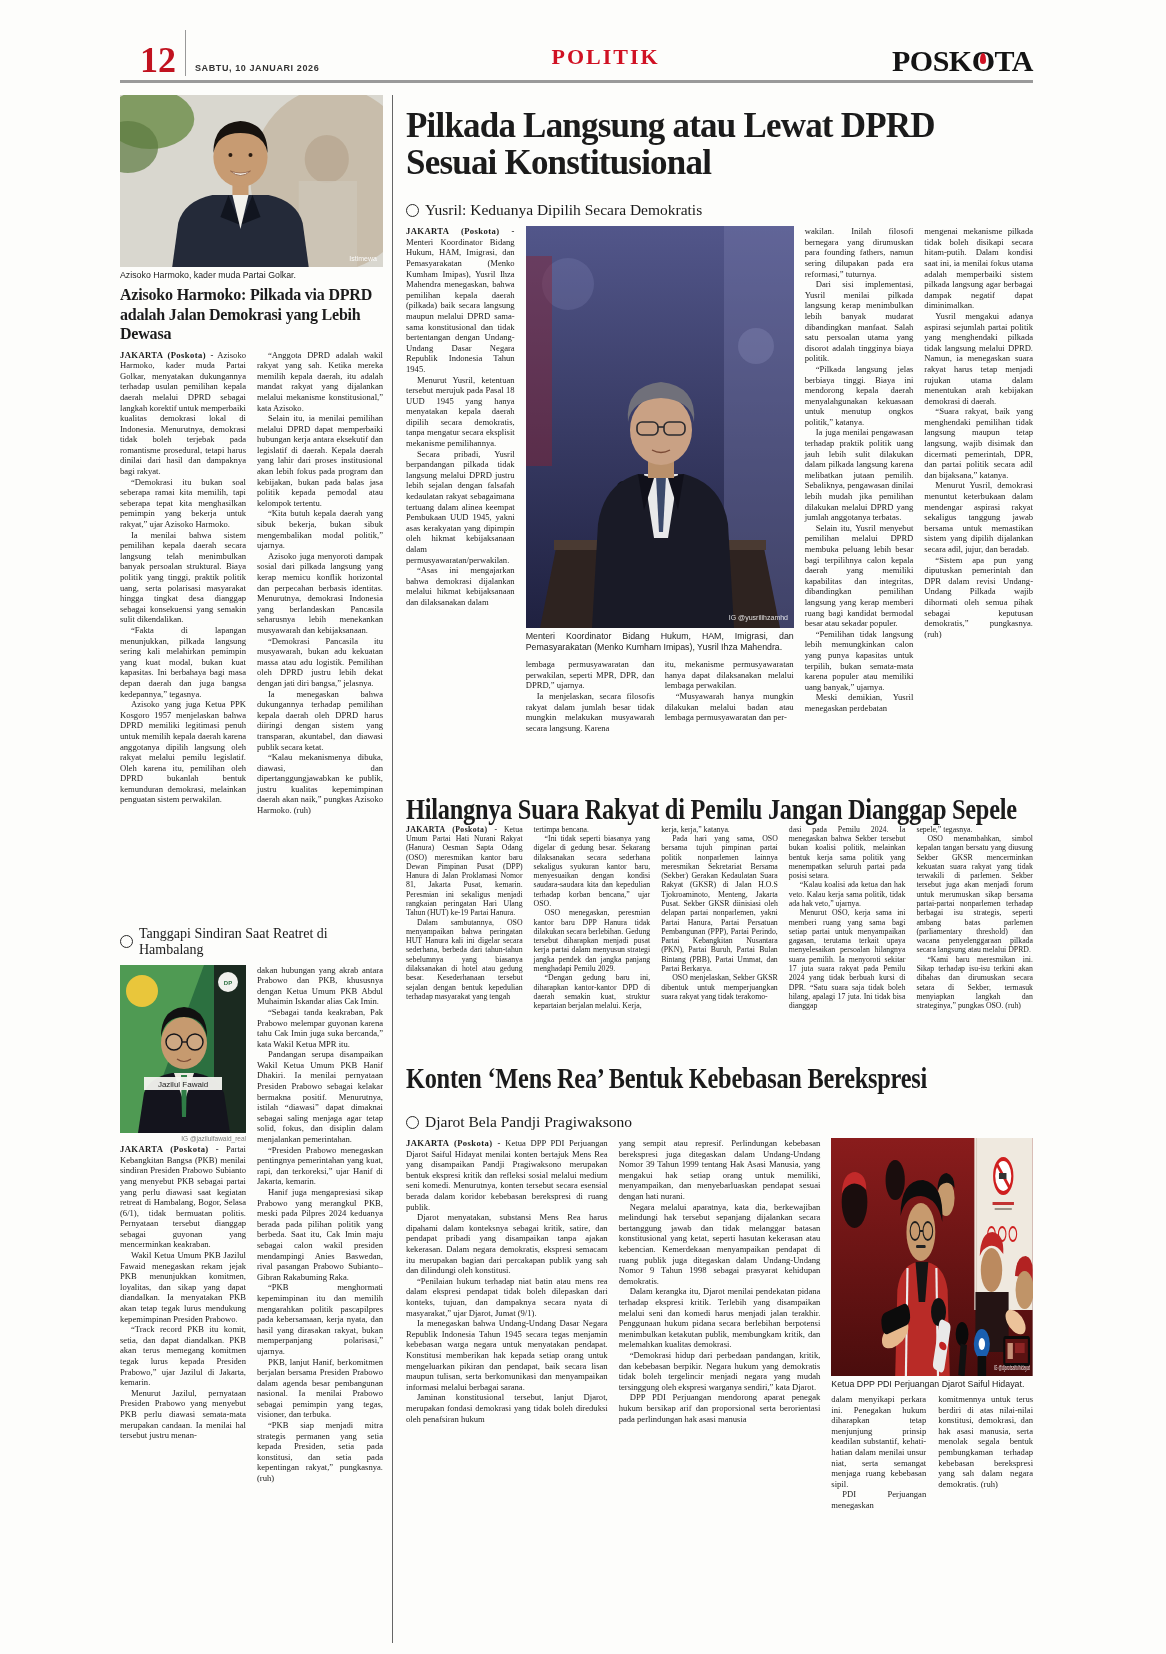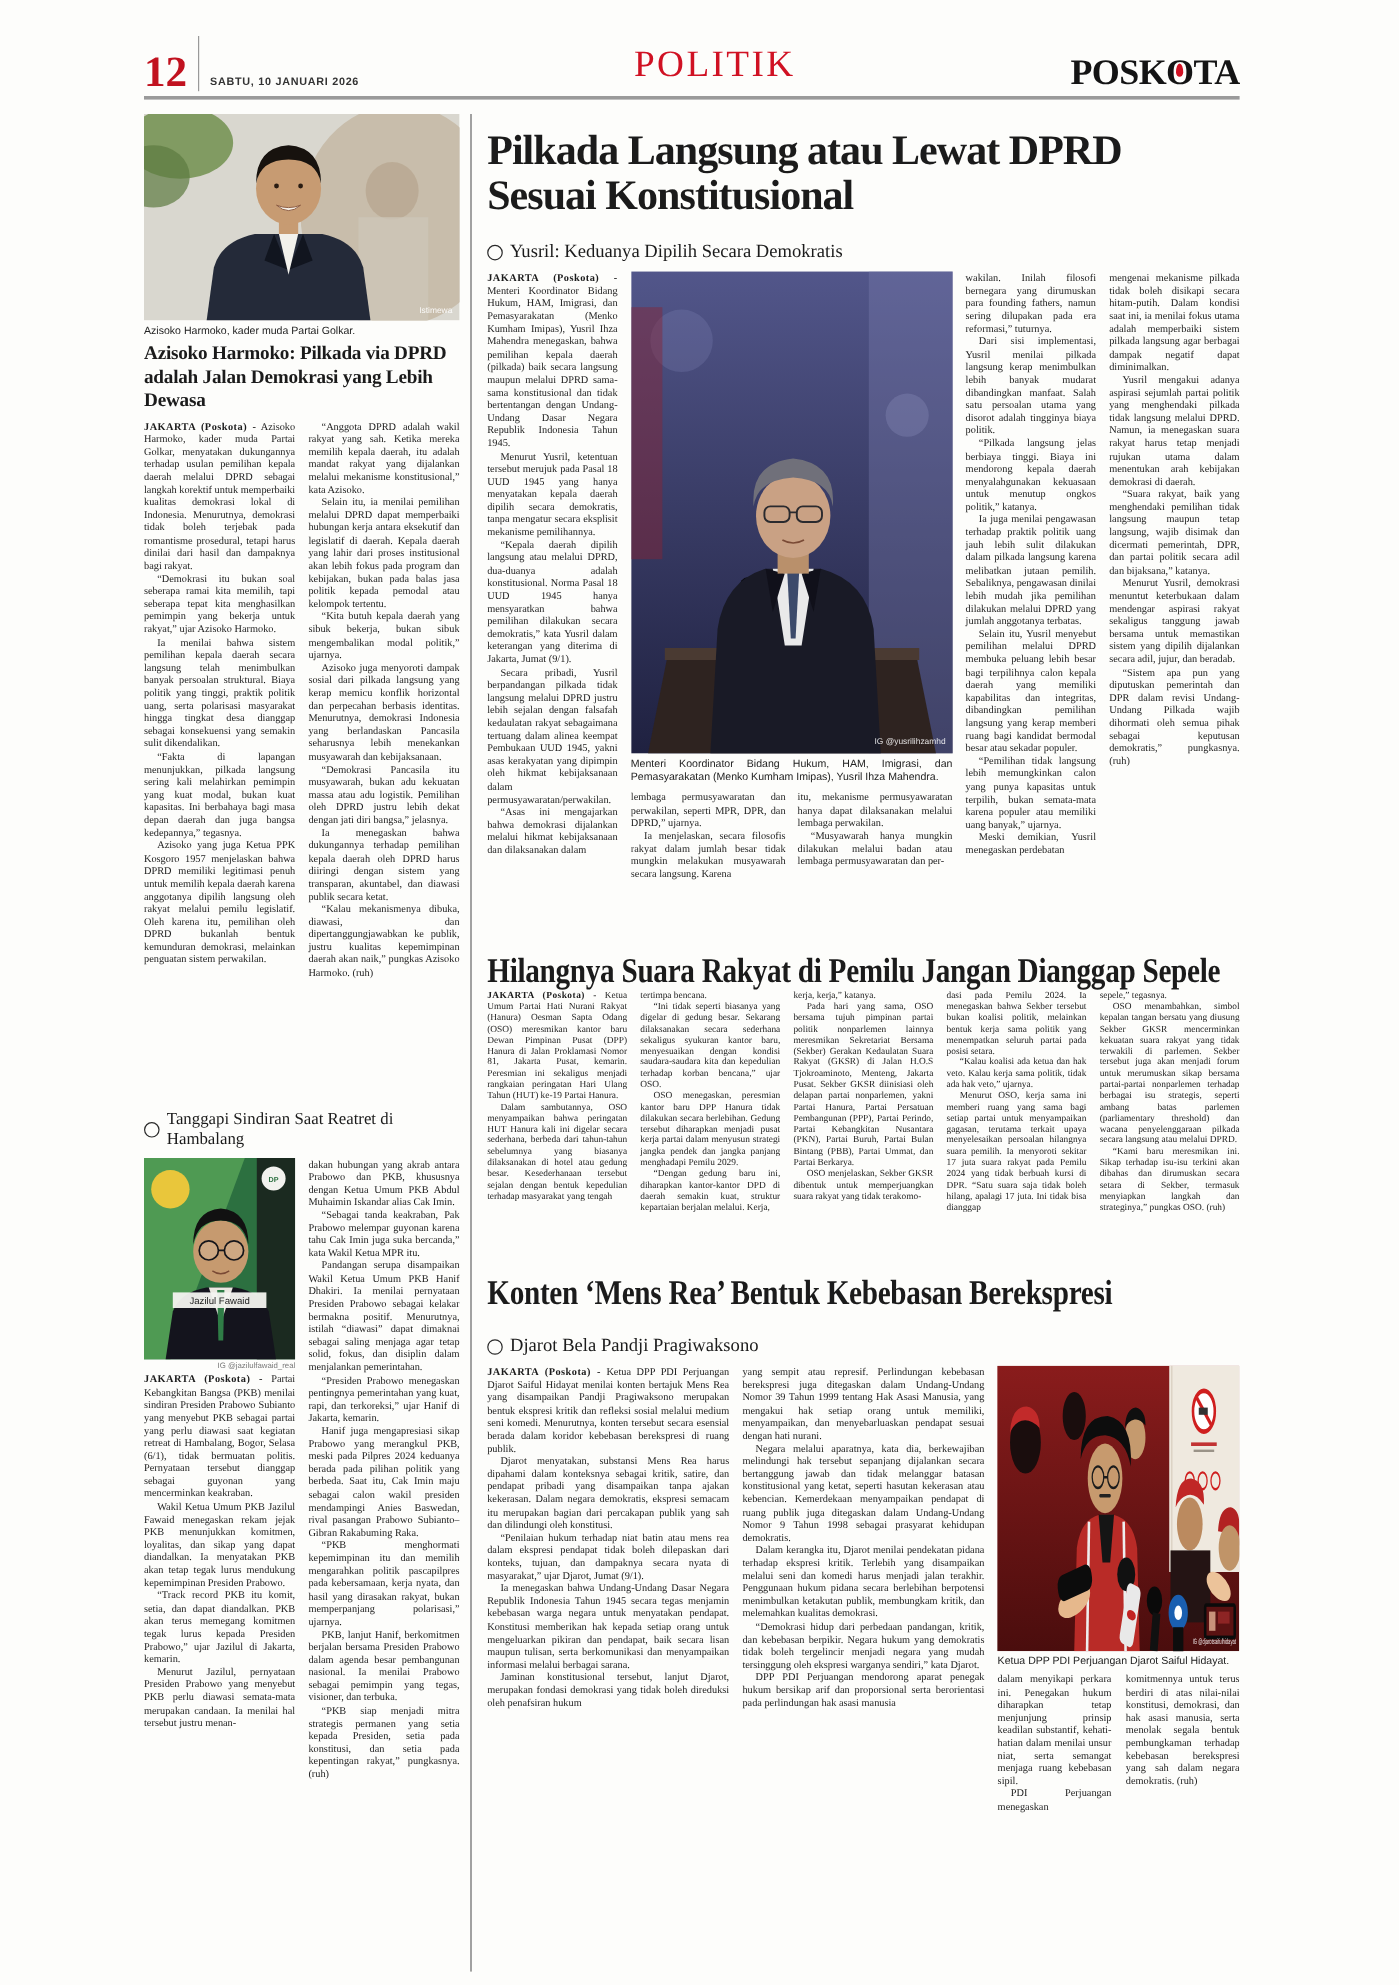--- a/index.html
+++ b/index.html
@@ -1,27 +1,27 @@
 <!DOCTYPE html>
 <html lang="id"><head>
 <meta charset="utf-8">
 <style>
   html,body{margin:0;padding:0;}
   body{width:1166px;height:1654px;background:#fdfdfb;overflow:hidden;
        font-family:"Liberation Serif","DejaVu Serif",serif;color:#1b1b1b;}
   .sheet{position:absolute;left:120px;top:24px;width:913px;}
 
   
-  header{display:flex;align-items:flex-end;height:52px;}
+  header{display:flex;align-items:flex-end;height:52px;margin-left:20px;}
   .h-left{display:flex;align-items:flex-end;gap:9px;}
   .page-num{font-size:36px;font-weight:bold;color:#c1121f;line-height:.9;}
   .h-divider{width:1px;height:46px;background:#999;}
   .h-date{font-family:"Liberation Sans",sans-serif;font-size:9px;font-weight:bold;
           letter-spacing:.6px;color:#333;padding-bottom:3px;white-space:nowrap;}
-  .h-section{flex:1;text-align:center;font-size:31px;font-weight:normal;color:#d01123;
+  .h-section{flex:1;text-align:center;font-size:22px;font-weight:bold;color:#d01123;
              letter-spacing:2px;line-height:1;padding-bottom:8px;}
   .h-masthead{font-size:30px;font-weight:bold;letter-spacing:-.5px;color:#141414;line-height:1;}
   .o-flame{position:relative;display:inline-block;}
   .o-flame .flame{position:absolute;left:50%;top:7px;width:6px;height:11px;transform:translateX(-50%);
            background:#d01123;border-radius:50% 50% 50% 50%/65% 65% 35% 35%;}
   .head-rule{height:3px;background:#9a9a9a;margin-top:4px;}
 
   
   .body-grid{display:flex;gap:13px;margin-top:12px;}
   .rail{width:263px;flex:0 0 263px;padding-right:9px;border-right:1px solid #666;}
@@ -195,21 +195,20 @@
       <h1 class="hC">Pilkada Langsung atau Lewat DPRD Sesuai Konstitusional</h1>
       <div class="subhead">
         <span class="bullet"></span>
         <span>Yusril: Keduanya Dipilih Secara Demokratis</span>
       </div>
       <div class="cols bodytext bodyC">
         <div class="col colC-side">
           <p class="lead"><b class="dateline">JAKARTA (Poskota) -</b> <span>Menteri Koordinator Bidang Hukum, HAM, Imigrasi, dan Pemasyarakatan (Menko Kumham Imipas), Yusril Ihza Mahendra menegaskan, bahwa pemilihan kepala daerah (pilkada) baik secara langsung maupun melalui DPRD sama-sama konstitusional dan tidak bertentangan dengan Undang-Undang Dasar Negara Republik Indonesia Tahun 1945.</span></p>
           <div class="paras">
               <p>Menurut Yusril, ketentuan tersebut merujuk pada Pasal 18 UUD 1945 yang hanya menyatakan kepala daerah dipilih secara demokratis, tanpa mengatur secara eksplisit mekanisme pemilihannya.</p>
-              <p>“Kepala daerah dipilih langsung atau melalui DPRD, dua-duanya adalah konstitusional. Norma Pasal 18 UUD 1945 hanya mensyaratkan bahwa pemilihan dilakukan secara demokratis,” kata Yusril dalam keterangan yang diterima di Jakarta, Jumat (9/1).</p>
               <p>Secara pribadi, Yusril berpandangan pilkada tidak langsung melalui DPRD justru lebih sejalan dengan falsafah kedaulatan rakyat sebagaimana tertuang dalam alinea keempat Pembukaan UUD 1945, yakni asas kerakyatan yang dipimpin oleh hikmat kebijaksanaan dalam permusyawaratan/perwakilan.</p>
               <p>“Asas ini mengajarkan bahwa demokrasi dijalankan melalui hikmat kebijaksanaan dan dilaksanakan dalam</p>
             </div>
         </div>
         <div class="photo-block">
           <svg class="photoC" viewBox="0 0 268 402" preserveAspectRatio="none">
             <defs>
               <linearGradient id="ybg" x1="0" y1="0" x2="0" y2="1">
                 <stop offset="0" stop-color="#52568a"></stop>
                   <stop offset="1" stop-color="#1f2140"></stop>

